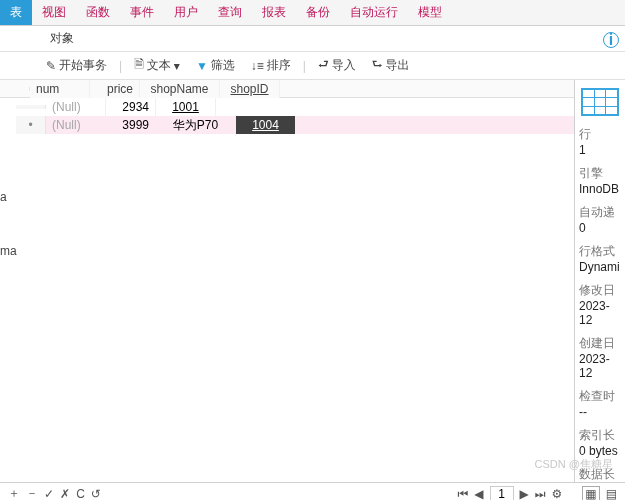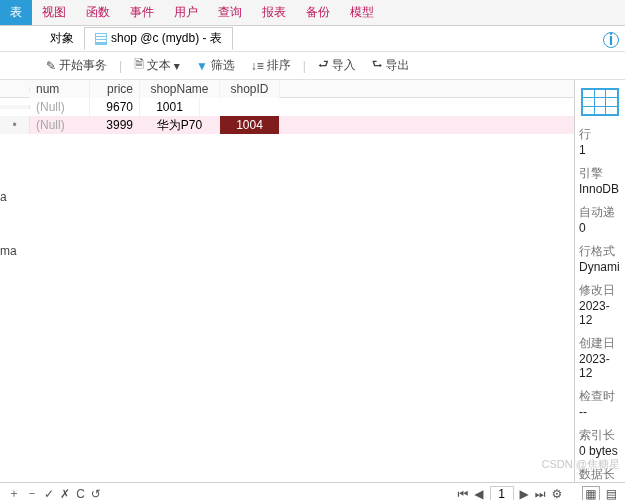--- a/index.html
+++ b/index.html
@@ -1,82 +1,72 @@
 <!DOCTYPE html>
 <html><head>
 <meta charset="utf-8">
 <style>
 * { box-sizing: border-box; margin: 0; padding: 0; font-family: "Microsoft YaHei", Arial, sans-serif; font-size: 12px; }
 body { width: 625px; height: 500px; overflow: hidden; background: #fff; position: relative; }
 .ribbon { display: flex; height: 26px; background: #f5f5f5; border-bottom: 1px solid #d0d0d0; }
 .ribbon .tab { padding: 4px 10px; color: #be185d; }
 .ribbon .tab.active { background: #2c9cd8; color: #fff; }
 .maintabs { display: flex; height: 26px; align-items: center; padding-left: 40px; border-bottom: 1px solid #e0e0e0; }
-.maintabs .tabbtn { display: flex; align-items: center; gap: 4px; padding: 2px 10px; color: #000000; }
+.maintabs .tabbtn { display: flex; align-items: center; gap: 4px; padding: 2px 10px; color: #404040; }
 .maintabs .tabbtn.file { background: #fff; border: 1px solid #ccc; border-bottom: 1px solid #fff; }
 .toolbar { display: flex; align-items: center; gap: 8px; padding: 4px 10px 4px 42px; border-bottom: 1px solid #e0e0e0; height: 28px; color: #444; }
 .toolbar .item { display: flex; align-items: center; gap: 3px; padding: 2px 4px; }
 .sep { color: #ccc; }
 .info-icon { position: absolute; right: 6px; top: 32px; color: #2c9cd8; font-size: 16px; font-weight: bold; border: 1px solid #2c9cd8; border-radius: 50%; width: 16px; height: 16px; line-height: 14px; text-align: center; }
 .content { display: flex; height: 402px; }
 .grid-area { flex: 1; display: flex; flex-direction: column; border-right: 1px solid #d0d0d0; }
 .grid-head { display: flex; background: #fafafa; border-bottom: 1px solid #e0e0e0; height: 22px; }
-.grid-body { flex: 1; overflow: auto; background: #fff; }
+.grid-body { flex: 1; overflow: auto; background: #fff; margin-left: 16px; }
 .row { display: flex; height: 18px; align-items: center; }
 .row.sel { background: #fde9f1; }
 .cell { padding: 2px 6px; border-right: 1px solid #f0f0f0; overflow: hidden; text-overflow: ellipsis; white-space: nowrap; text-align: center; }
 .gutter { width: 30px; background: #f6f6f6; border-right: 1px solid #e5e5e5; text-align: center; color: #888; }
 .c-num { width: 60px; text-align: left; }
 .c-price { width: 50px; text-align: right; }
 .c-name { width: 80px; }
-.c-id { width: 60px; }
+.c-id { width: 60px; text-decoration: underline; }
 .null { color: #a8a8a8; }
-.selcell { background: #7f1d1d; color: #fff; }
+.selcell { background: #404040; color: #fff; }
 .head .cell { color: #444; background: #fafafa; }
 .side { width: 50px; padding: 6px 4px; color: #444; overflow: hidden; }
 .side .bigicon { width: 38px; height: 28px; margin: 2px auto 10px; display: grid; grid-template-columns: repeat(3,1fr); grid-template-rows: repeat(3,1fr); gap: 1px; background: #3aa6e0; padding: 2px; }
 .side .bigicon div { background: #fff; }
 .prop-label { color: #777; margin-top: 8px; }
 .prop-value { color: #222; margin-bottom: 2px; }
 .bottom-bar { display: flex; align-items: center; gap: 6px; padding: 2px 8px; border-top: 1px solid #d0d0d0; height: 22px; color: #555; }
 .bottom-bar .spacer { flex: 1; }
 .pgnum { width: 24px; border: 1px solid #ccc; text-align: center; height: 16px; }
 .left-frag { position: absolute; left: 0; top: 150px; color: #444; }
 .left-frag div { margin: 40px 0; }
-.watermark { position: absolute; right: 5px; bottom: 28px; color: #c8c8c8; font-size: 11px; }
+.watermark { position: absolute; right: 12px; bottom: 28px; color: #c8c8c8; font-size: 11px; }
 svg { display: block; }
 </style>
 </head>
 <body>
 
 <div class="ribbon">
   <div class="tab active">表</div>
   <div class="tab">视图</div>
   <div class="tab">函数</div>
   <div class="tab">事件</div>
   <div class="tab">用户</div>
   <div class="tab">查询</div>
   <div class="tab">报表</div>
   <div class="tab">备份</div>
+  <div class="tab">自动运行</div>
   <div class="tab">模型</div>
 </div>
 
 <div class="maintabs">
   <div class="tabbtn">对象</div>
-  <div class="tabbtn file">
-    <span>
-        <svg width="12" height="12">
-          <rect x="0" y="0" width="12" height="12" fill="#7fc7ee"></rect>
-          <rect x="1" y="1" width="10" height="2" fill="#fff"></rect>
-          <rect x="1" y="4" width="10" height="2" fill="#fff"></rect>
-          <rect x="1" y="7" width="10" height="2" fill="#fff"></rect>
-        </svg>
-      </span>
-    <span>shop @c (mydb) - 表</span>
-  </div>
 </div>
 
 <div class="info-icon">i</div>
 
 <div class="toolbar">
   <div class="item">
     <span>✎</span>
     <span>开始事务</span>
   </div>
   <span class="sep">|</span>
@@ -110,21 +100,21 @@
       <div class="cell gutter"></div>
       <div class="cell c-num">num</div>
       <div class="cell c-price">price</div>
       <div class="cell c-name">shopName</div>
       <div class="cell c-id">shopID</div>
     </div>
     <div class="grid-body">
       <div class="row">
         <div class="cell gutter"></div>
         <div class="cell c-num null">(Null)</div>
-        <div class="cell c-price">9670</div>
+        <div class="cell c-price">2934</div>
         <div class="cell c-id">1001</div>
       </div>
       <div class="row sel">
         <div class="cell gutter">•</div>
         <div class="cell c-num null">(Null)</div>
         <div class="cell c-price">3999</div>
         <div class="cell c-name">华为P70</div>
         <div class="cell c-id selcell">1004</div>
       </div>
     </div>

